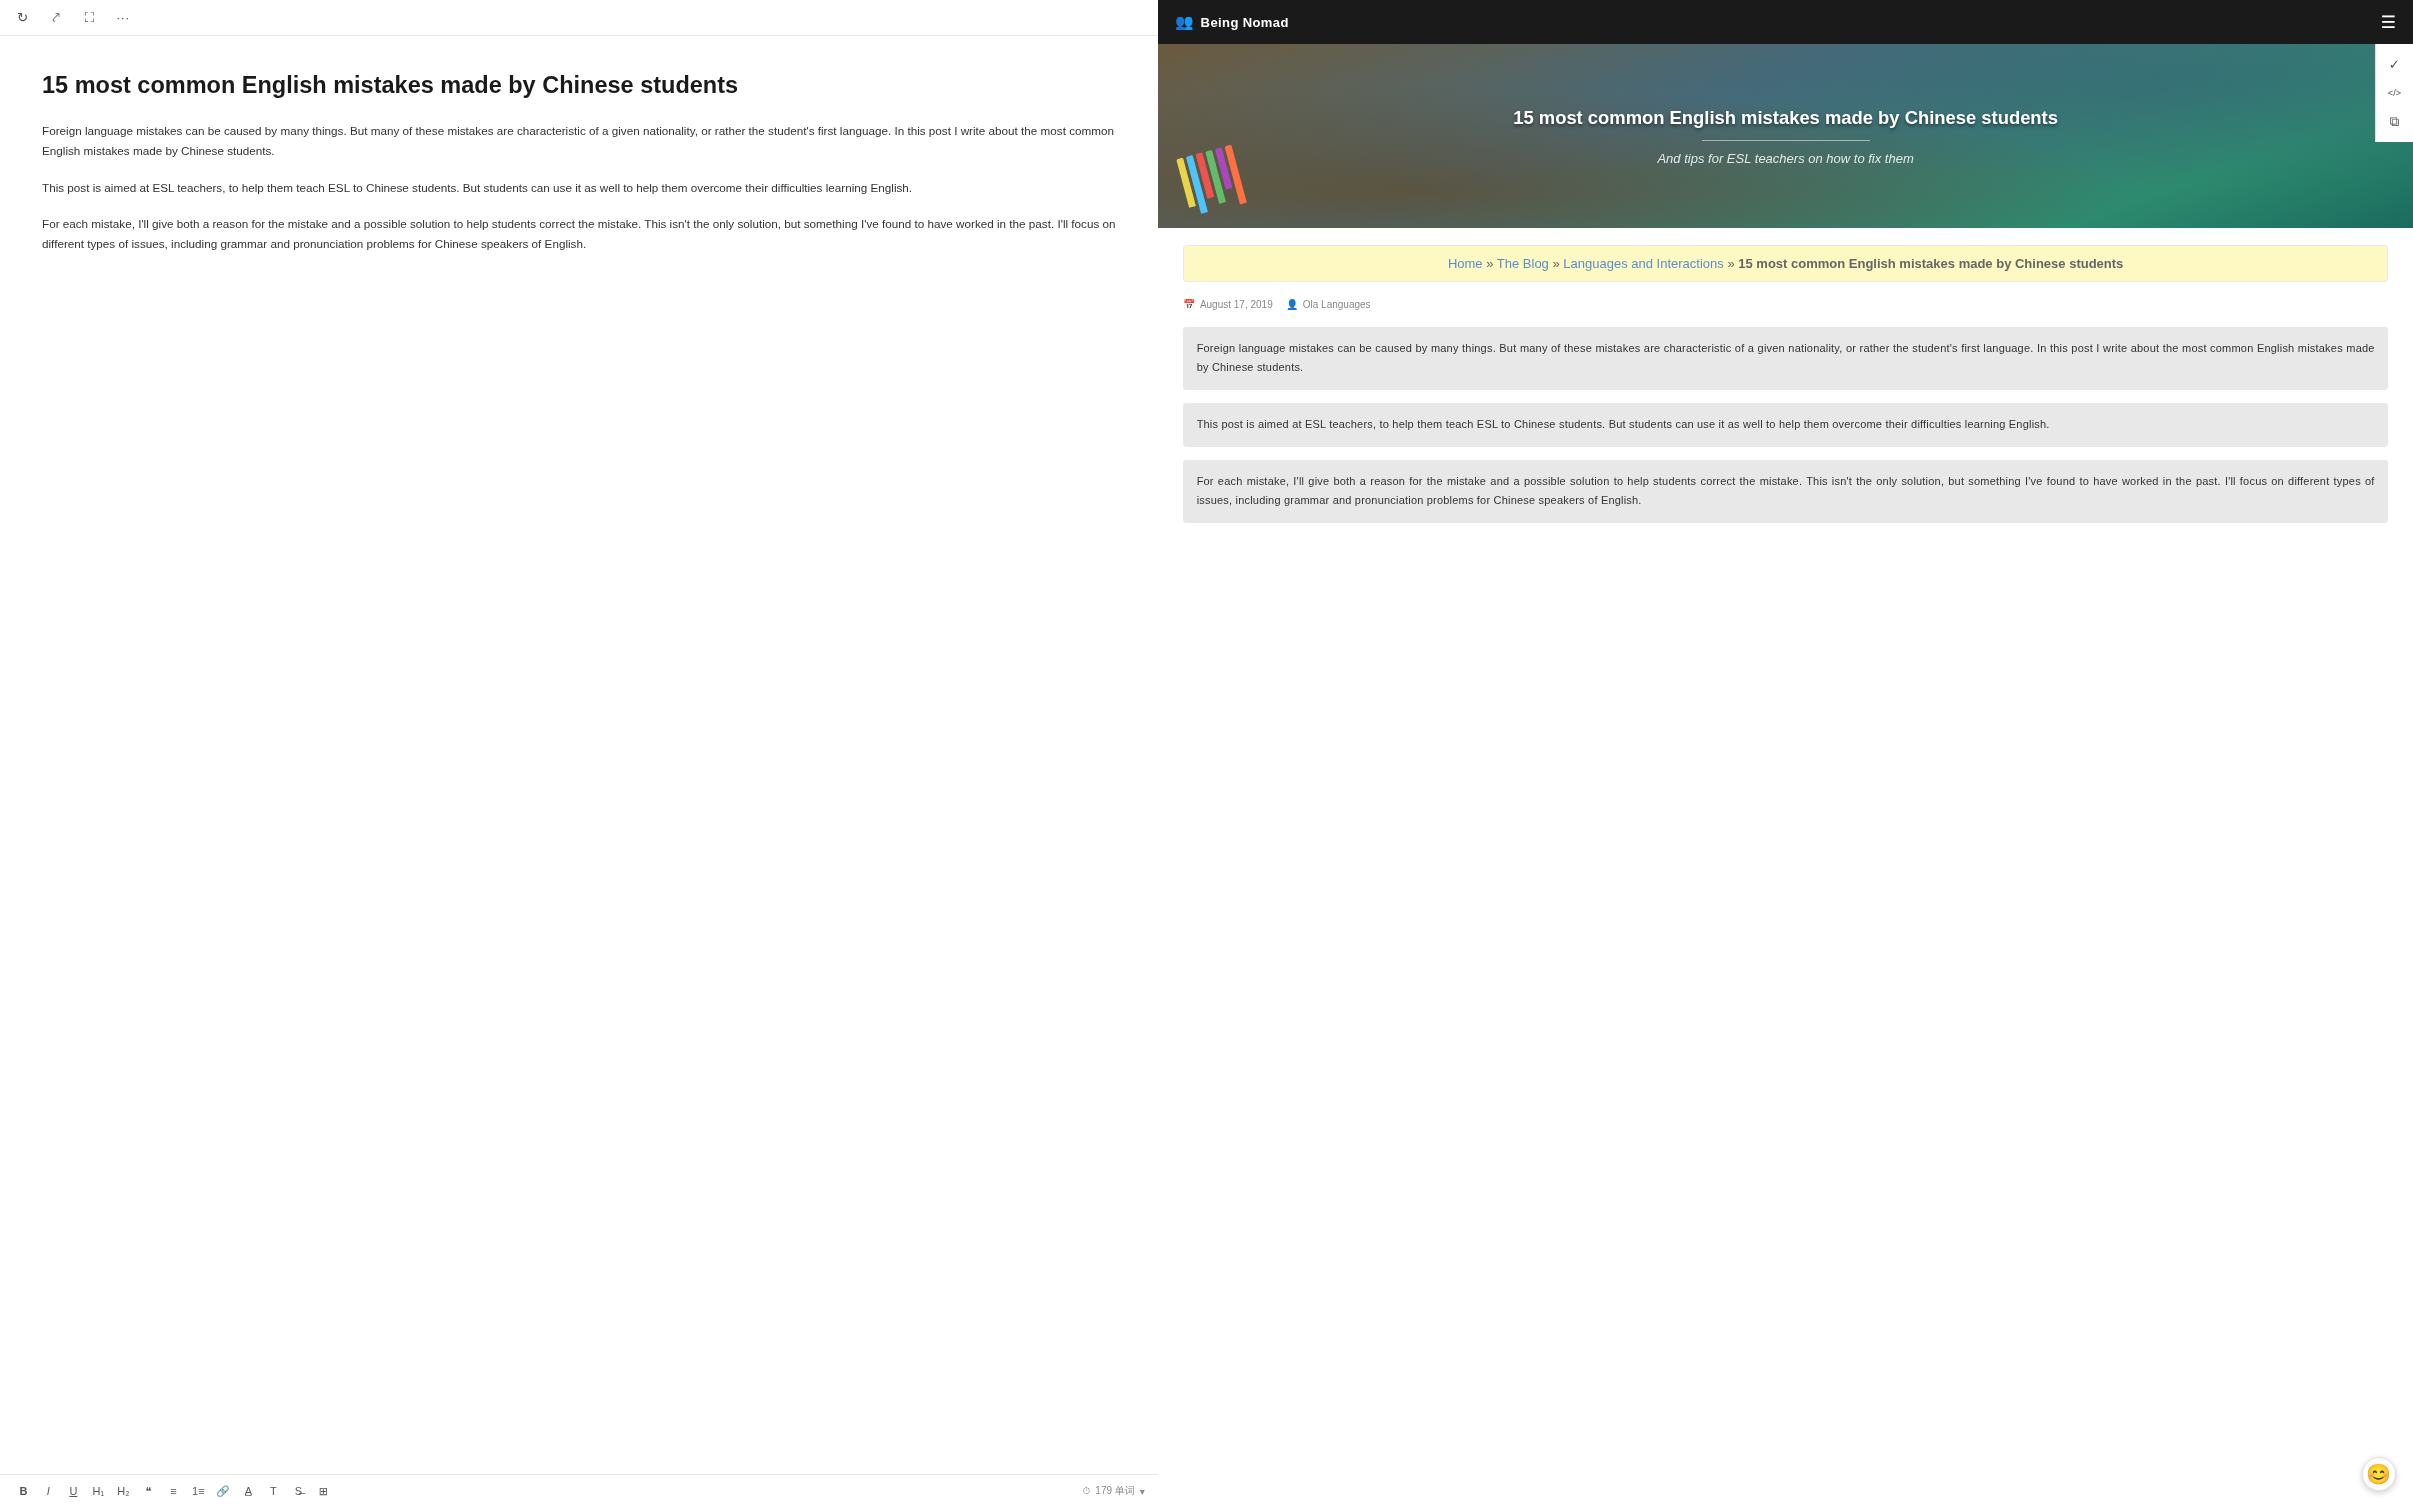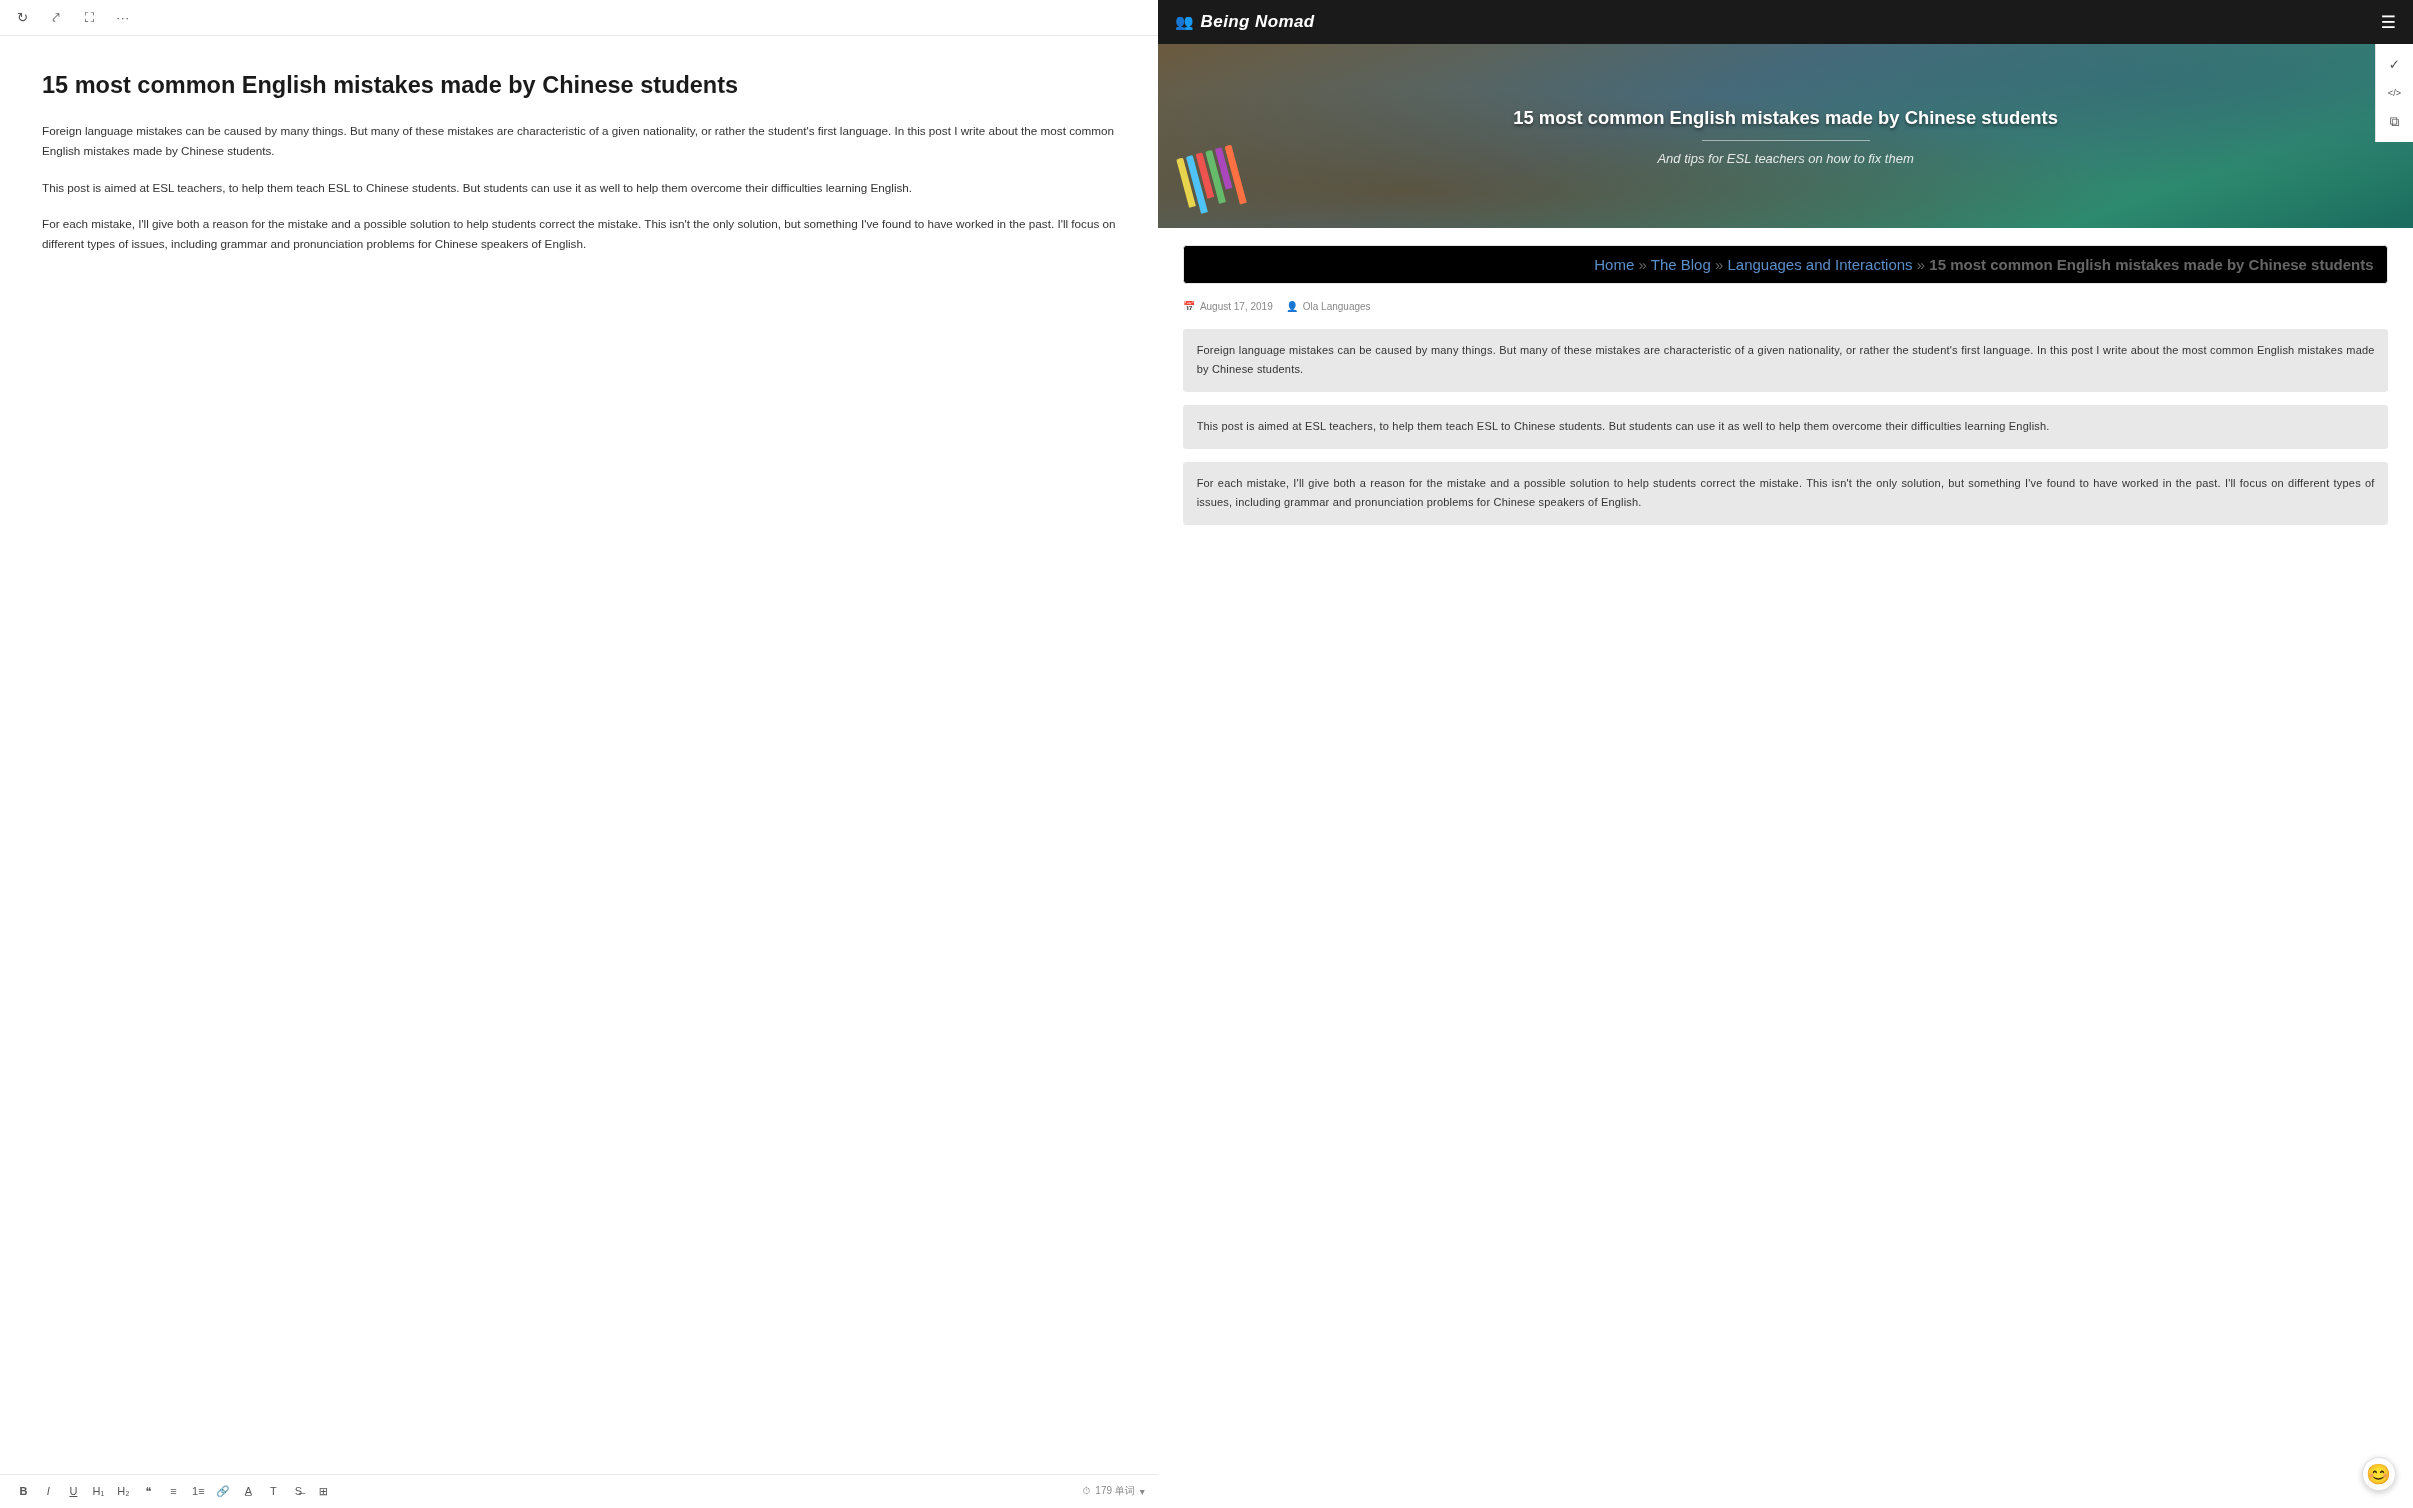--- a/index.html
+++ b/index.html
@@ -110,24 +110,23 @@
     }
 
     .site-logo {
       display: flex;
       align-items: center;
       gap: 6.7px;
     }
 
     .logo-text {
       color: #fff;
-      font-size: 17px;
+      font-size: 13px;
       font-weight: 600;
       letter-spacing: 0.4px;
-      font-style: italic;
     }
 
     .hamburger {
       color: #fff;
       font-size: 17px;
       cursor: pointer;
     }
 
     
     .hero-section {
@@ -197,28 +196,28 @@
 
     
     .article-area {
       flex: 1;
       overflow-y: auto;
       padding: 17px 25px;
       background: #fff;
     }
 
     .breadcrumb {
-      background: #000000;
+      background: #fef9c3;
       border: 0.8px solid #e8e8e8;
       border-radius: 3.4px;
       padding: 10px 13.4px;
-      font-size: 15px;
+      font-size: 13px;
       color: #666;
       margin-bottom: 17px;
-      text-align: right;
+      text-align: center;
     }
 
     .breadcrumb a {
       color: #5a8fc7;
       text-decoration: none;
     }
 
     .article-meta {
       display: flex;
       align-items: center;

